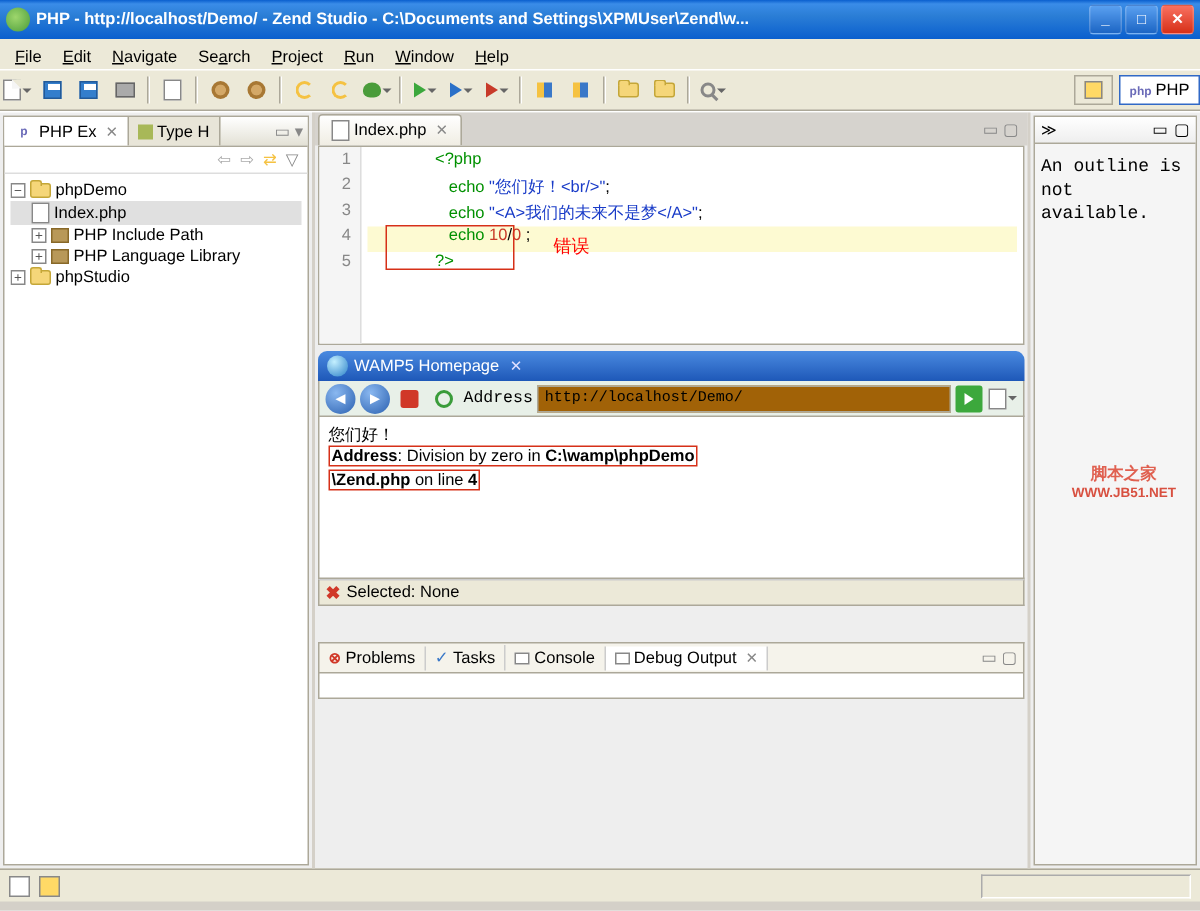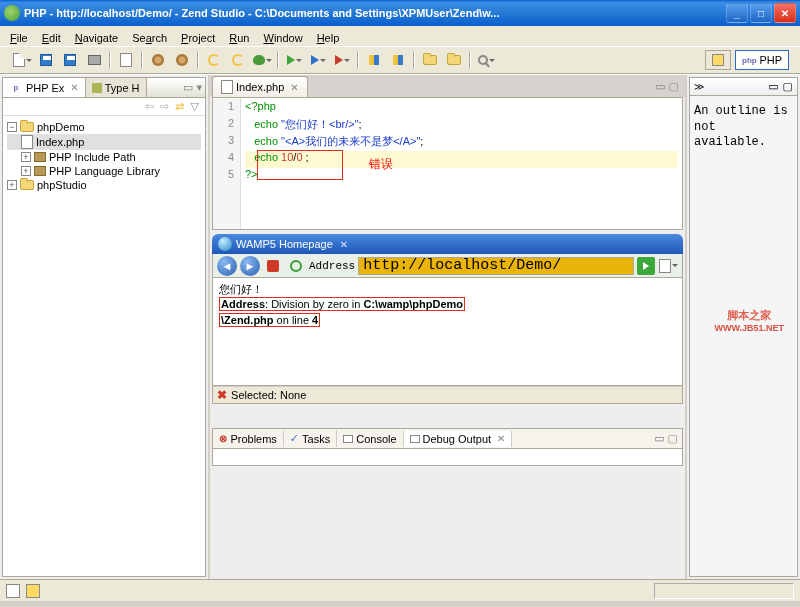--- a/index.html
+++ b/index.html
@@ -7,21 +7,21 @@
 .titlebar { height:26px; background:linear-gradient(#0a5fce,#3a8ce8 10%,#2b7ed6 40%,#0a5fce); display:flex; align-items:center; padding:0 4px; color:#fff; font-weight:bold; }
 .titlebar-ico { width:16px; height:16px; background:radial-gradient(circle at 40% 40%,#9ed66c,#4a9c3a); border-radius:50%; margin-right:4px; }
 .titlebar-txt { flex:1; }
 .winbtns { display:flex; gap:2px; }
 .winbtn { width:22px; height:20px; border-radius:3px; display:flex; align-items:center; justify-content:center; font-weight:bold; font-size:10px; color:#fff; }
 .winbtn.min,.winbtn.max { background:linear-gradient(#5aa0f0,#1c65c4); border:1px solid #fff3; }
 .winbtn.close { background:linear-gradient(#f87060,#d63018); border:1px solid #fff3; }
 .menubar { height:20px; background:#ece9d8; display:flex; align-items:flex-end; padding:0 4px; gap:2px; }
 .menuitem { padding:2px 6px; color:#000; }
 .menuitem u { text-decoration:underline; }
-.toolbar { height:28px; background:#ece9d8; border-top:1px solid #fff; border-bottom:1px solid #aca899; display:flex; align-items:center; padding:0 11px; gap:2px; }
+.toolbar { height:28px; background:#ece9d8; border-top:1px solid #fff; border-bottom:1px solid #aca899; display:flex; align-items:center; padding:0 0; gap:2px; }
 .tb-btn { width:22px; height:22px; display:flex; align-items:center; justify-content:center; border:1px solid transparent; position:relative; }
 .tb-sep { width:2px; height:18px; border-left:1px solid #aca899; border-right:1px solid #fff; margin:0 2px; }
 .ico { display:inline-block; }
 .ico-new { width:12px; height:14px; background:#fff; border:1px solid #888; position:relative; }
 .ico-new::after { content:""; position:absolute; top:-1px; right:-1px; border:3px solid #f5f5f5; border-top-color:#ece9d8; border-right-color:#ece9d8; }
 .ico-save { width:12px; height:12px; background:#337ecc; border:1px solid #225a99; position:relative; }
 .ico-save::before { content:""; position:absolute; top:1px; left:2px; width:8px; height:4px; background:#fff; }
 .ico-print { width:13px; height:10px; background:#aaa; border:1px solid #666; }
 .ico-gear { width:12px; height:12px; border-radius:50%; background:radial-gradient(circle,#d4a867 40%,#a87834 45%); }
 .ico-play { width:0; height:0; border-left:8px solid #3ca83c; border-top:5px solid transparent; border-bottom:5px solid transparent; }
@@ -55,31 +55,31 @@
 .tree-row.sel { background:#e0e0e0; }
 .indent1 { padding-left:14px; }
 .editor-tabs { height:22px; display:flex; align-items:flex-end; background:#d6d3ce; padding-left:2px; }
 .ed-tab { padding:3px 8px; border:1px solid #aca899; border-bottom:none; background:linear-gradient(#fff,#f0ede3); display:flex; align-items:center; gap:3px; border-radius:3px 3px 0 0; }
 .editor-body { flex:1; background:#fff; border:1px solid #aca899; margin:0 2px; display:flex; font-family:"Courier New",monospace; font-size:13px; position:relative; }
 .gutter { width:28px; background:#f5f5f5; border-right:1px solid #ddd; text-align:right; padding:2px 6px 2px 2px; color:#888; }
 .gutter div { height:17px; }
 .code { flex:1; padding:2px 4px; position:relative; }
 .code-line { height:17px; white-space:pre; }
 .code-line.hl { background:#fdfad2; }
-.kw { color:#009000; }
+.kw { color:#009000;margin-left:45px; }
 .str { color:#1a3cc8; }
 .err-box { position:absolute; border:1px solid #d63018; }
 .err-lbl { position:absolute; color:#f00; font-size:12px; }
 .browser-view { height:190px; margin:4px 2px 2px 2px; }
 .bv-titlebar { height:20px; background:linear-gradient(#4a8ae0,#1e58b8); border-radius:6px 6px 0 0; display:flex; align-items:center; padding:0 6px; color:#fff; gap:4px; }
 .bv-globe { width:14px; height:14px; background:radial-gradient(circle at 35% 30%,#c4f0ff,#2a80c8); border-radius:50%; }
 .bv-nav { height:24px; background:#e8f0e8; display:flex; align-items:center; padding:0 4px; gap:3px; border:1px solid #aca899; border-top:none; }
 .bv-btn { width:20px; height:20px; border-radius:50%; display:flex; align-items:center; justify-content:center; }
 .bv-nav-back { background:radial-gradient(circle at 35% 30%,#8ab8f0,#2a60b0); color:#fff; }
-.bv-addr { flex:1; height:18px; border:1px solid #aca899; background:#eab308; padding:0 4px; font-family:"Courier New",monospace; font-size:15px; }
+.bv-addr { flex:1; height:18px; border:1px solid #aca899; background:#a16207; padding:0 4px; font-family:"Courier New",monospace; font-size:10px; }
 .bv-go { width:18px; height:18px; background:#3ca83c; border-radius:2px; display:flex; align-items:center; justify-content:center; }
 .bv-go::after { content:""; border-left:6px solid #fff; border-top:4px solid transparent; border-bottom:4px solid transparent; }
 .bv-content { height:108px; background:#fff; border:1px solid #aca899; border-top:none; padding:4px 6px; font-family:"Courier New",monospace; font-size:13px; position:relative; overflow:hidden; }
 .bv-content .wl { height:16px; }
 .bv-err-box { border:1px solid #d63018; padding:0 1px; display:inline; }
 .bv-status { height:18px; background:#ece9d8; border:1px solid #aca899; border-top:1px solid #ccc; display:flex; align-items:center; padding:0 4px; gap:4px; font-family:"Courier New",monospace; }
 .bottom-view { flex:1; margin:2px; }
 .bottom-tabs { height:20px; display:flex; background:#f5f3eb; border:1px solid #aca899; border-bottom:none; align-items:center; }
 .btab { padding:2px 6px; display:flex; align-items:center; gap:3px; border-right:1px solid #ccc; }
 .btab.active { background:#fff; }

